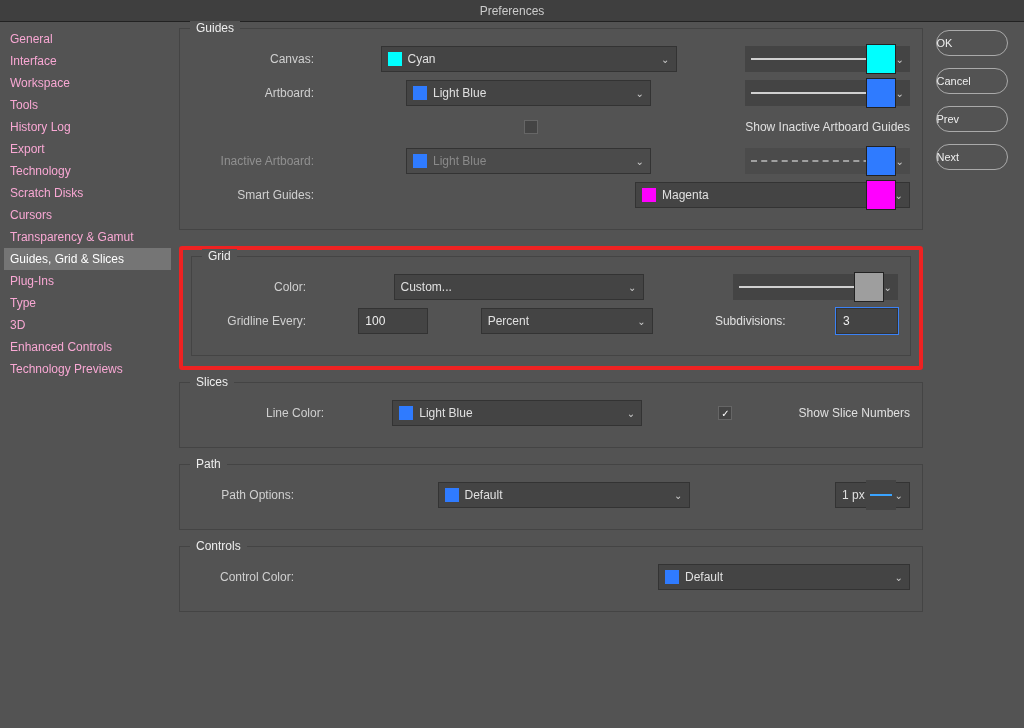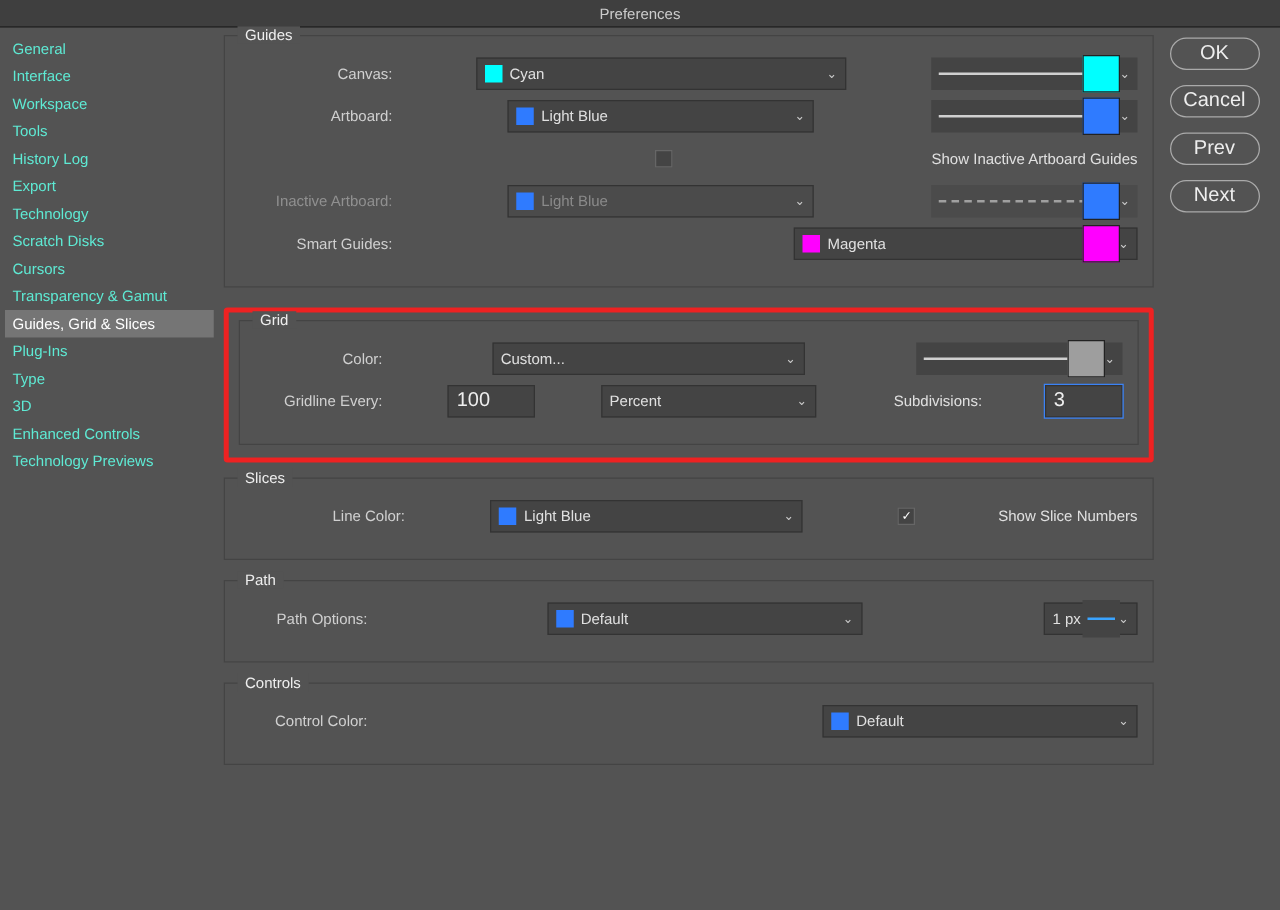--- a/index.html
+++ b/index.html
@@ -24,21 +24,21 @@
   .main {
     display: flex;
     height: calc(728px - 22px);
   }
   .sidebar {
     width: 175px;
     padding: 6px 4px;
   }
   .sidebar-item {
     padding: 4px 6px;
-    color: #5eead4;
+    color: #f9a8d4;
     cursor: pointer;
   }
   .sidebar-item.active {
     background: #757575;
     color: #fff;
   }
   .content {
     flex: 1;
     padding: 6px 6px 6px 4px;
   }
@@ -48,23 +48,22 @@
   }
   .btn {
     display: block;
     width: 72px;
     margin: 0 auto 12px auto;
     height: 26px;
     border: 1px solid #aaa;
     border-radius: 14px;
     background: transparent;
     color: #eee;
-    font-size: 16px;
-    cursor: pointer;
-    text-align: center;
+    font-size: 11px;
+    cursor: pointer;
     line-height: 24px;
   }
   
   .group {
     border: 1px solid #444;
     padding: 10px 12px 14px 12px;
     margin-bottom: 16px;
     position: relative;
   }
   .group-title {
@@ -139,21 +138,21 @@
     margin-left: 6px;
     font-size: 10px;
     color: #ccc;
   }
   .textfield {
     height: 26px;
     background: #444;
     border: 1px solid #333;
     color: #eee;
     padding: 0 6px;
-    font-size: 16px;
+    font-size: 12px;
   }
   .textfield.focused {
     outline: 1px solid #3b82f6;
   }
   .chk {
     width: 14px; height: 14px;
     background: #444;
     border: 1px solid #666;
     display: inline-flex;
     align-items: center;

